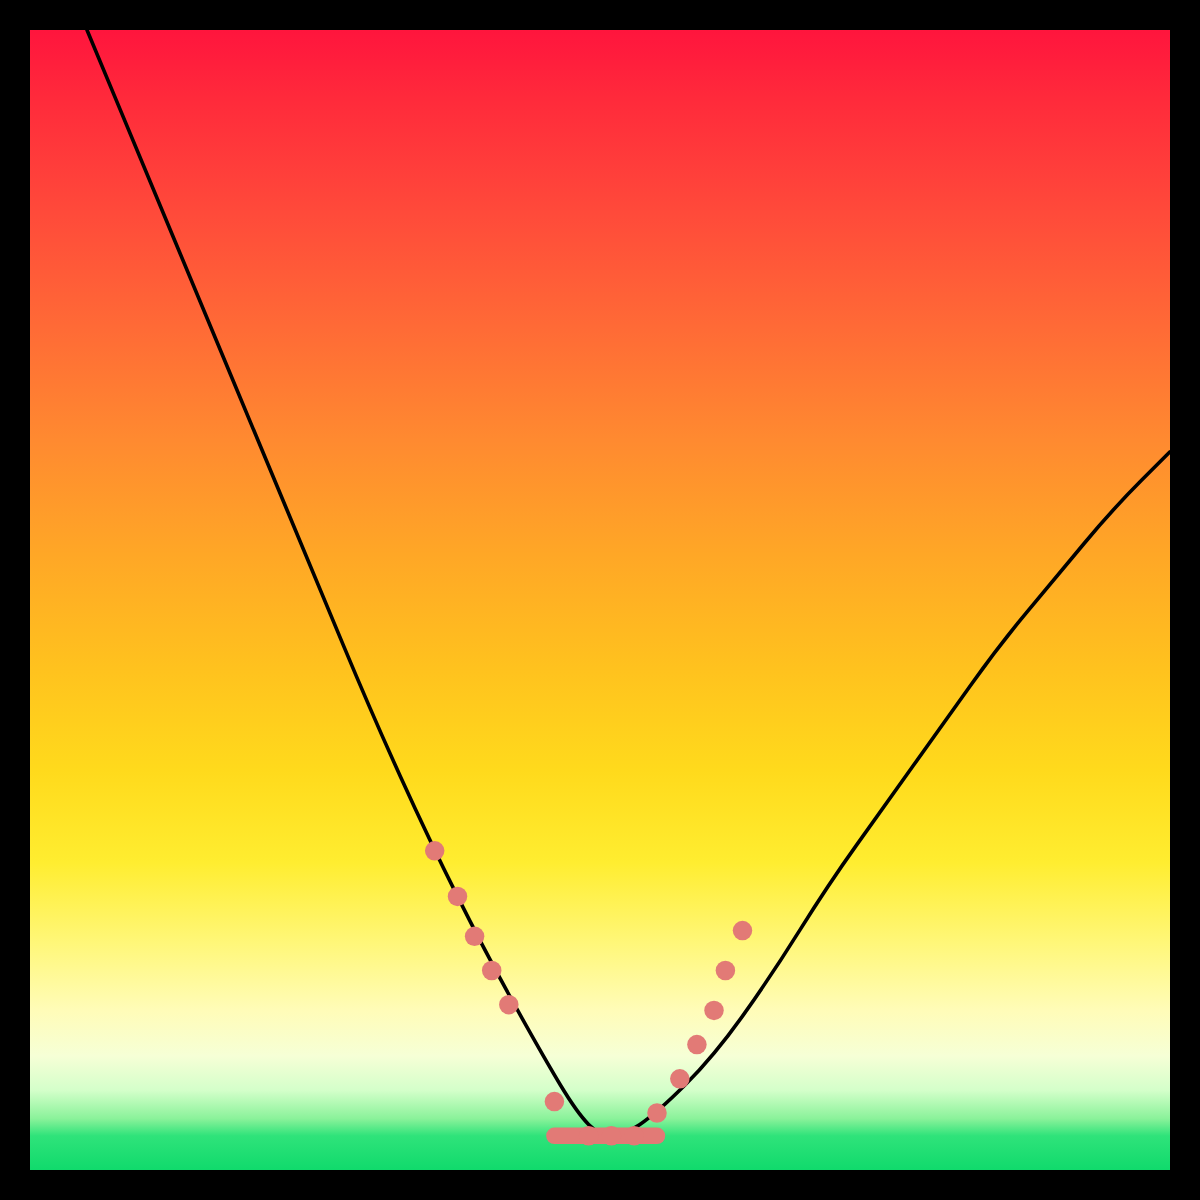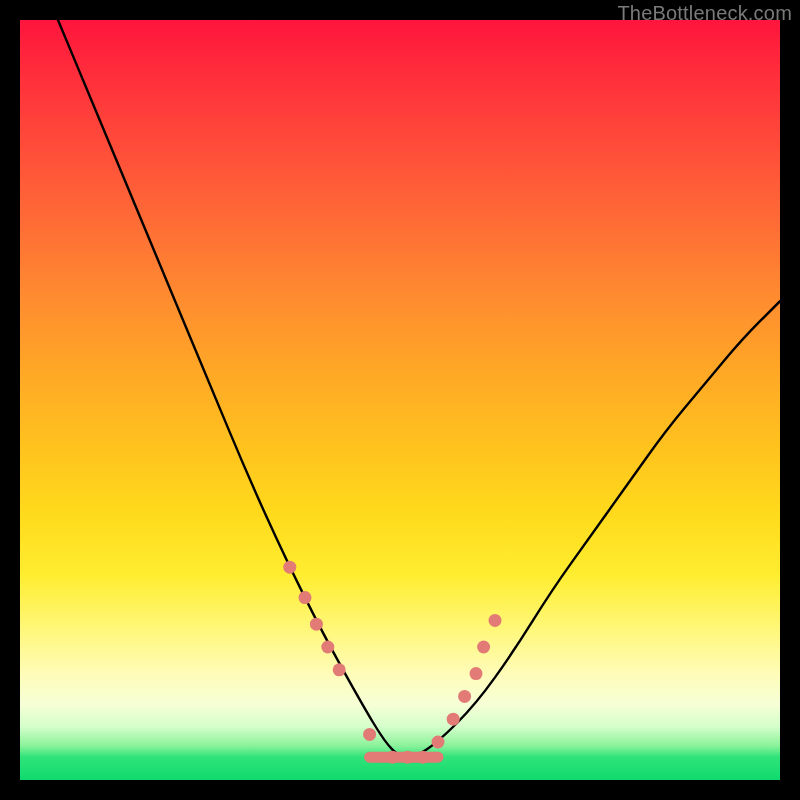--- a/index.html
+++ b/index.html
@@ -63,21 +63,20 @@
     font-size: 20px;
     font-weight: 500;
     letter-spacing: 0.2px;
     user-select: none;
   }
 </style>
 </head>
 <body>
 
 <div class="stage">
-  <div class="watermark">TheBottleneck.com</div>
 
   <div class="plot">
     <div class="gradient"></div>
     <svg class="curve" viewBox="0 0 760 760" preserveAspectRatio="none">
       <path id="curve-path" fill="none" stroke="#000" stroke-width="2.4" stroke-linecap="round" d="M 38.0 0.0 Q 38.0 0.0 57.0 45.6 Q 76.0 91.2 95.0 136.8 Q 114.0 182.4 133.0 228.0 Q 152.0 273.6 171.0 319.2 Q 190.0 364.8 209.0 410.4 Q 228.0 456.0 247.0 497.8 Q 266.0 539.6 285.0 577.6 Q 304.0 615.6 323.0 649.8 Q 342.0 684.0 353.4 703.0 Q 364.8 722.0 372.4 729.6 Q 380.0 737.2 387.6 737.2 Q 395.2 737.2 406.6 729.6 Q 418.0 722.0 437.0 703.0 Q 456.0 684.0 475.0 657.4 Q 494.0 630.8 513.0 600.4 Q 532.0 570.0 551.0 543.4 Q 570.0 516.8 589.0 490.2 Q 608.0 463.6 627.0 437.0 Q 646.0 410.4 665.0 387.6 Q 684.0 364.8 703.0 342.0 Q 722.0 319.2 741.0 300.2 T 760.0 281.2"></path>
       <path id="trough-path" fill="none" stroke="#e27a76" stroke-width="11" stroke-linecap="round" d="M 349.6 737.2 L 418.0 737.2"></path>
       <g id="markers">
           <circle cx="269.8" cy="547.2" r="6.5" fill="#e27a76"></circle>
           <circle cx="285.0" cy="577.6" r="6.5" fill="#e27a76"></circle>
           <circle cx="296.4" cy="604.2" r="6.5" fill="#e27a76"></circle>

